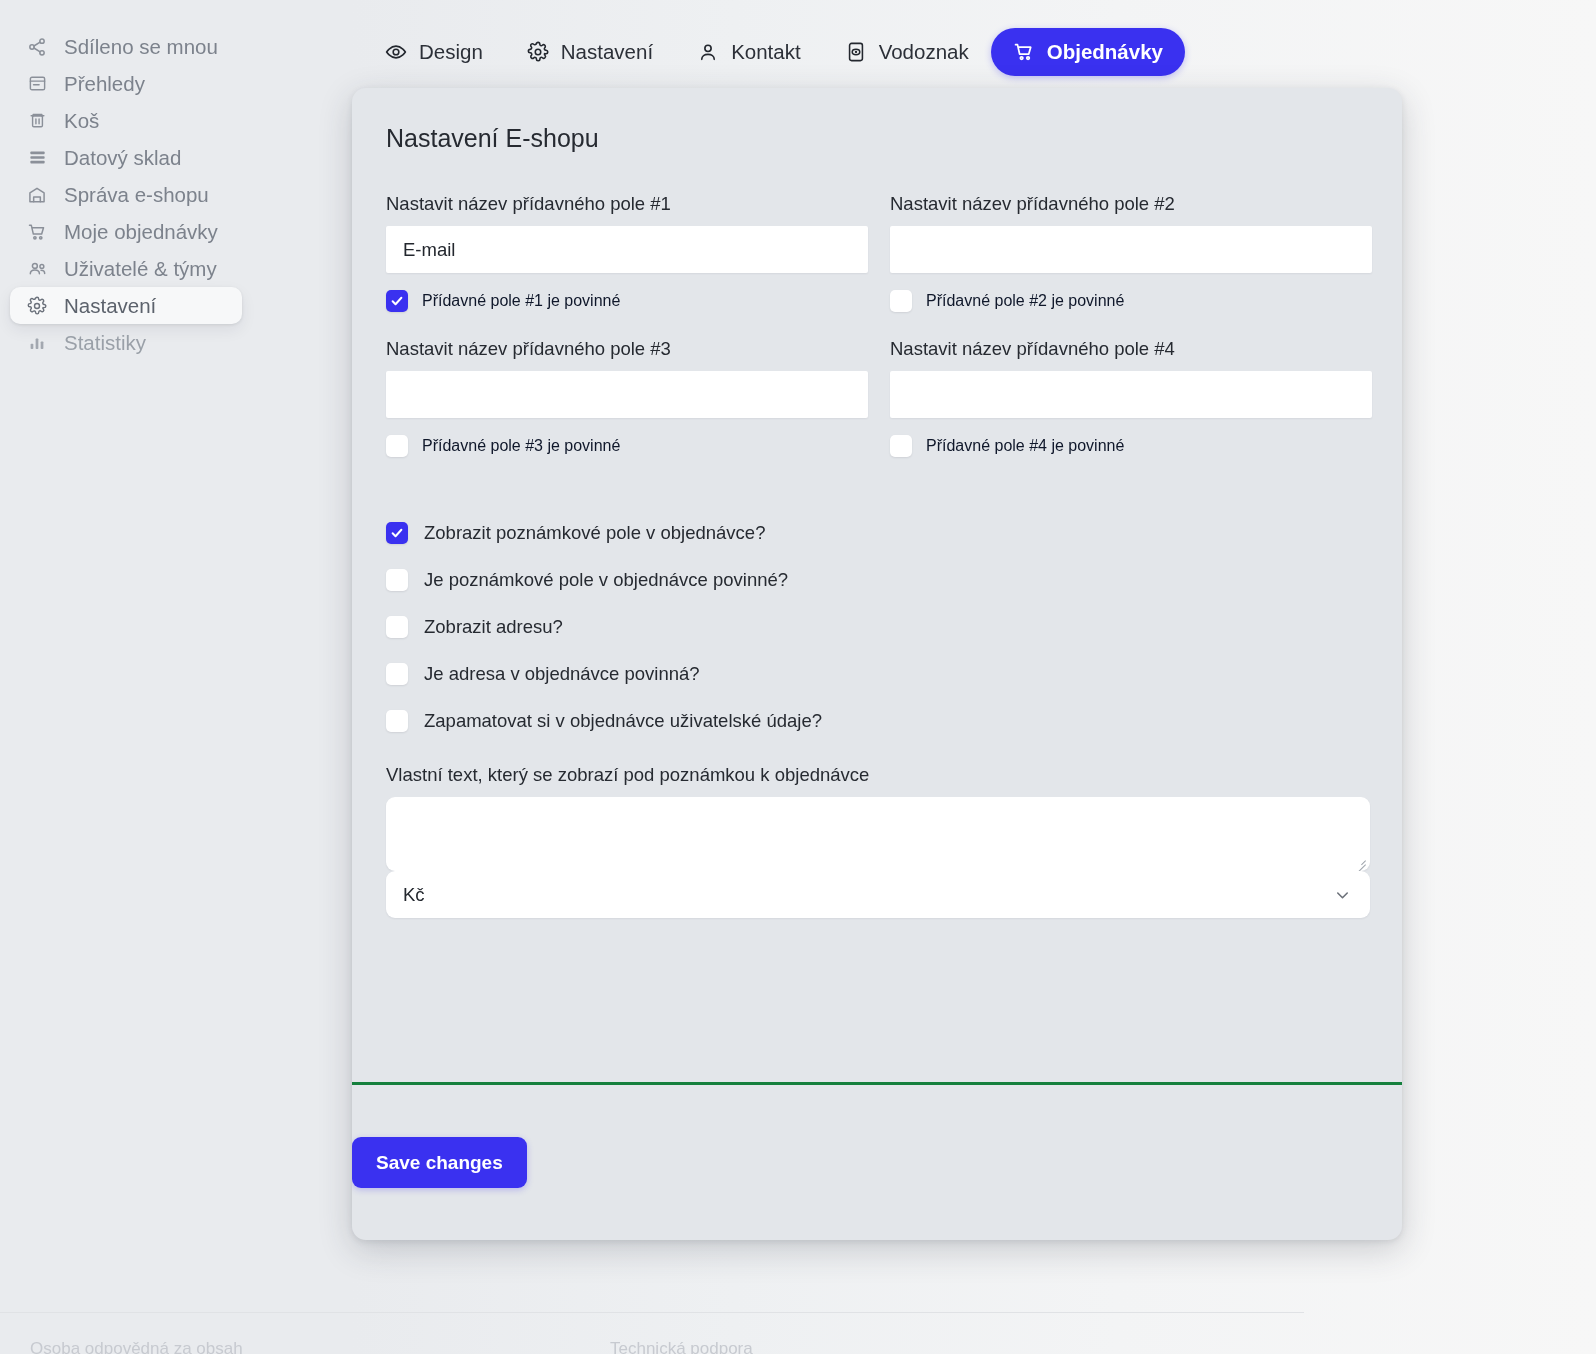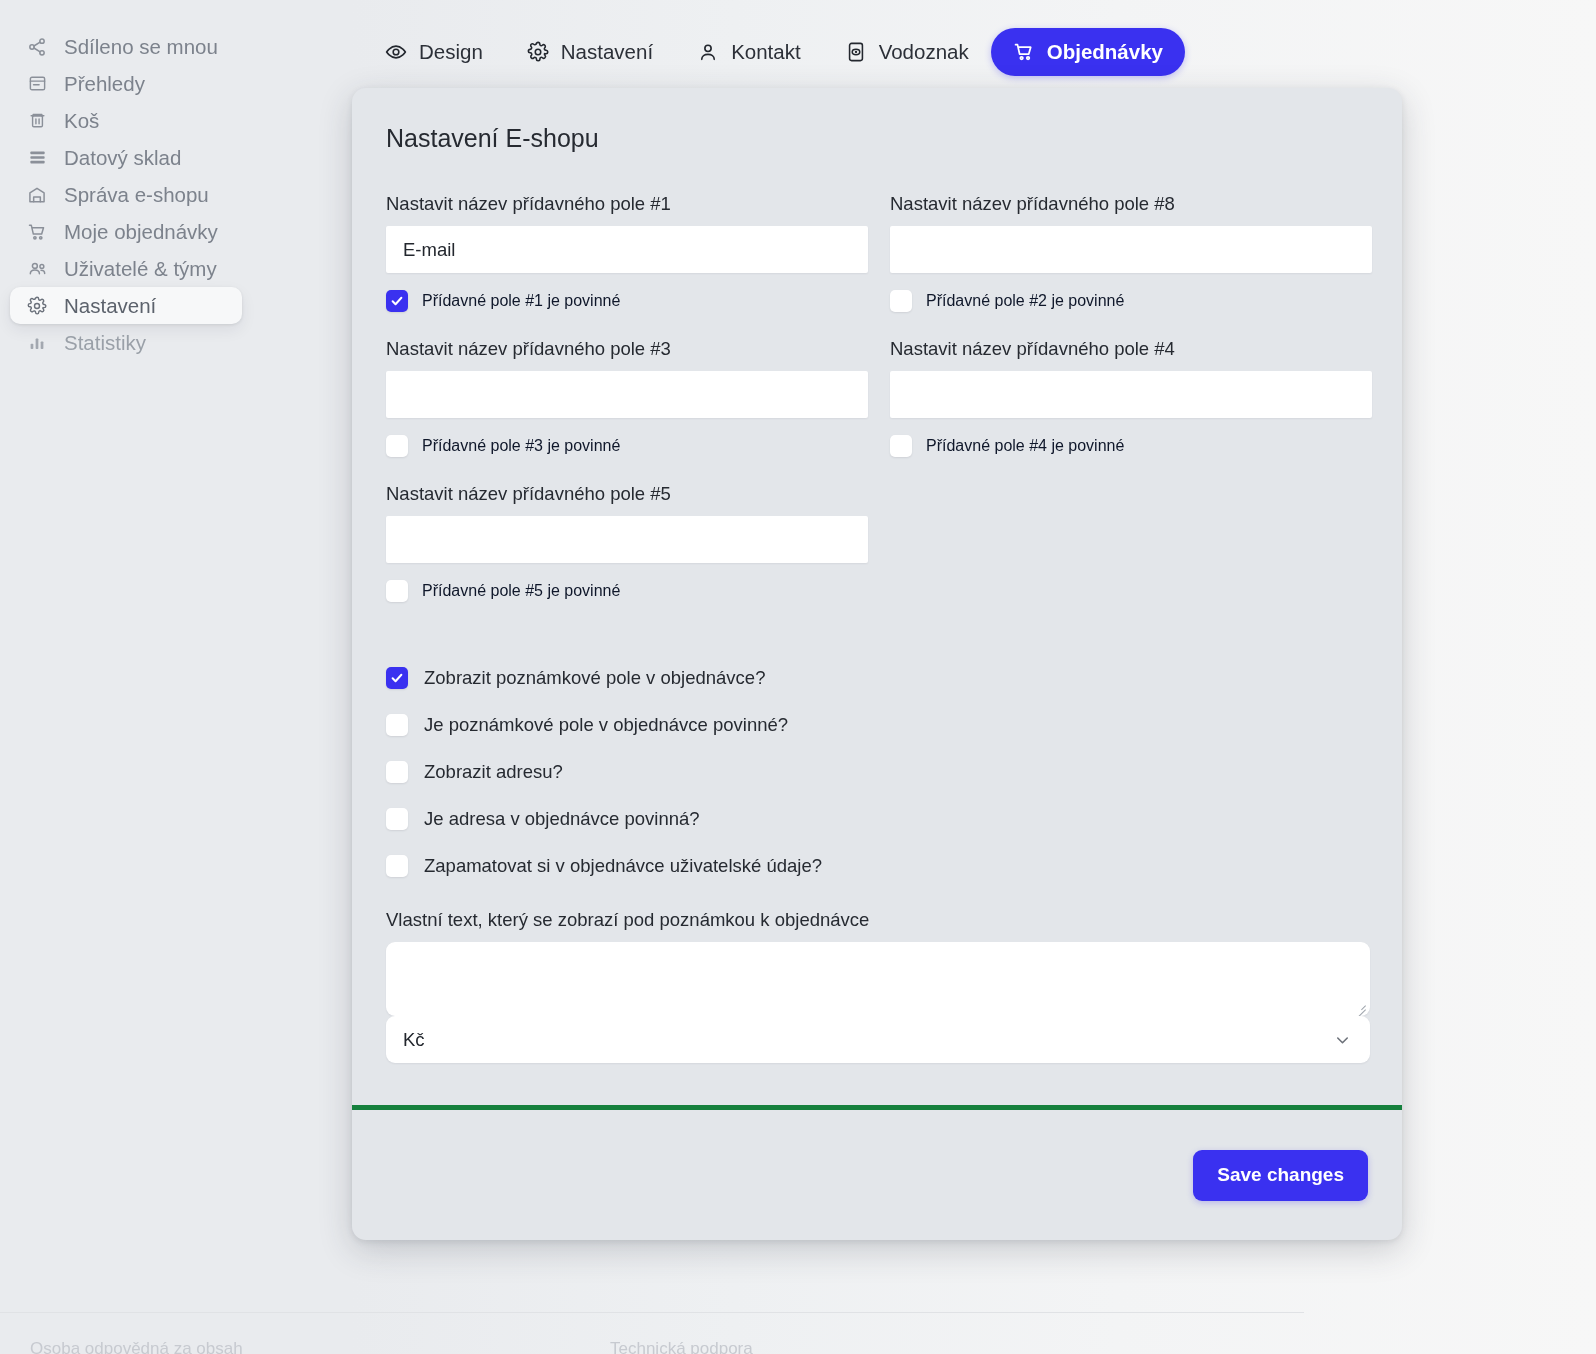--- a/index.html
+++ b/index.html
@@ -222,25 +222,24 @@
     right: 18px; top: 50%;
     transform: translateY(-50%);
     pointer-events: none;
     color: #6d727a;
     display: flex;
   }
 
   .card-footer {
     position: absolute;
     left: 0; right: 0; bottom: 0;
-    height: 135px;
-    border-top: 5px solid #15803d;
-    display: flex;
-    align-items: center;
-    justify-content: flex-end;
+    height: 158px;
+    border-top: 3px solid #15803d;
+    display: flex;
+    align-items: center;
     padding-right: 34px;
   }
   .btn-primary {
     background: #3a31f0;
     color: #ffffff;
     border: none;
     border-radius: 9px;
     font-size: 19px;
     font-weight: bold;
     font-family: inherit;
@@ -441,21 +440,21 @@
             <span class="cb on">
               <svg width="14" height="14" viewBox="0 0 24 24" fill="none" stroke="#ffffff" stroke-width="3.4" stroke-linecap="round" stroke-linejoin="round">
                   <polyline points="4.5,12.5 9.5,17.5 19.5,6.5"></polyline>
                 </svg>
             </span>
             <span class="cblabel">Přídavné pole #1 je povinné</span>
           </div>
         </div>
 
         <div class="field">
-          <label class="flabel">Nastavit název přídavného pole #8</label>
+          <label class="flabel">Nastavit název přídavného pole #2</label>
           <input class="finput" type="text" value="" style="">
           <div class="cbrow">
             <span class="cb">
               
             </span>
             <span class="cblabel">Přídavné pole #2 je povinné</span>
           </div>
         </div>
       </div>
 
@@ -476,33 +475,20 @@
           <input class="finput" type="text" value="" style="">
           <div class="cbrow">
             <span class="cb">
               
             </span>
             <span class="cblabel">Přídavné pole #4 je povinné</span>
           </div>
         </div>
       </div>
 
-      <div class="grid2">
-        <div class="field">
-          <label class="flabel">Nastavit název přídavného pole #5</label>
-          <input class="finput" type="text" value="" style="">
-          <div class="cbrow">
-            <span class="cb">
-              
-            </span>
-            <span class="cblabel">Přídavné pole #5 je povinné</span>
-          </div>
-        </div>
-        <div></div>
-      </div>
 
       <div class="optlist">
         <div class="optrow">
           <span class="cb on">
             <svg width="14" height="14" viewBox="0 0 24 24" fill="none" stroke="#ffffff" stroke-width="3.4" stroke-linecap="round" stroke-linejoin="round">
                 <polyline points="4.5,12.5 9.5,17.5 19.5,6.5"></polyline>
               </svg>
           </span>
           <span class="cblabel">Zobrazit poznámkové pole v objednávce?</span>
         </div>

